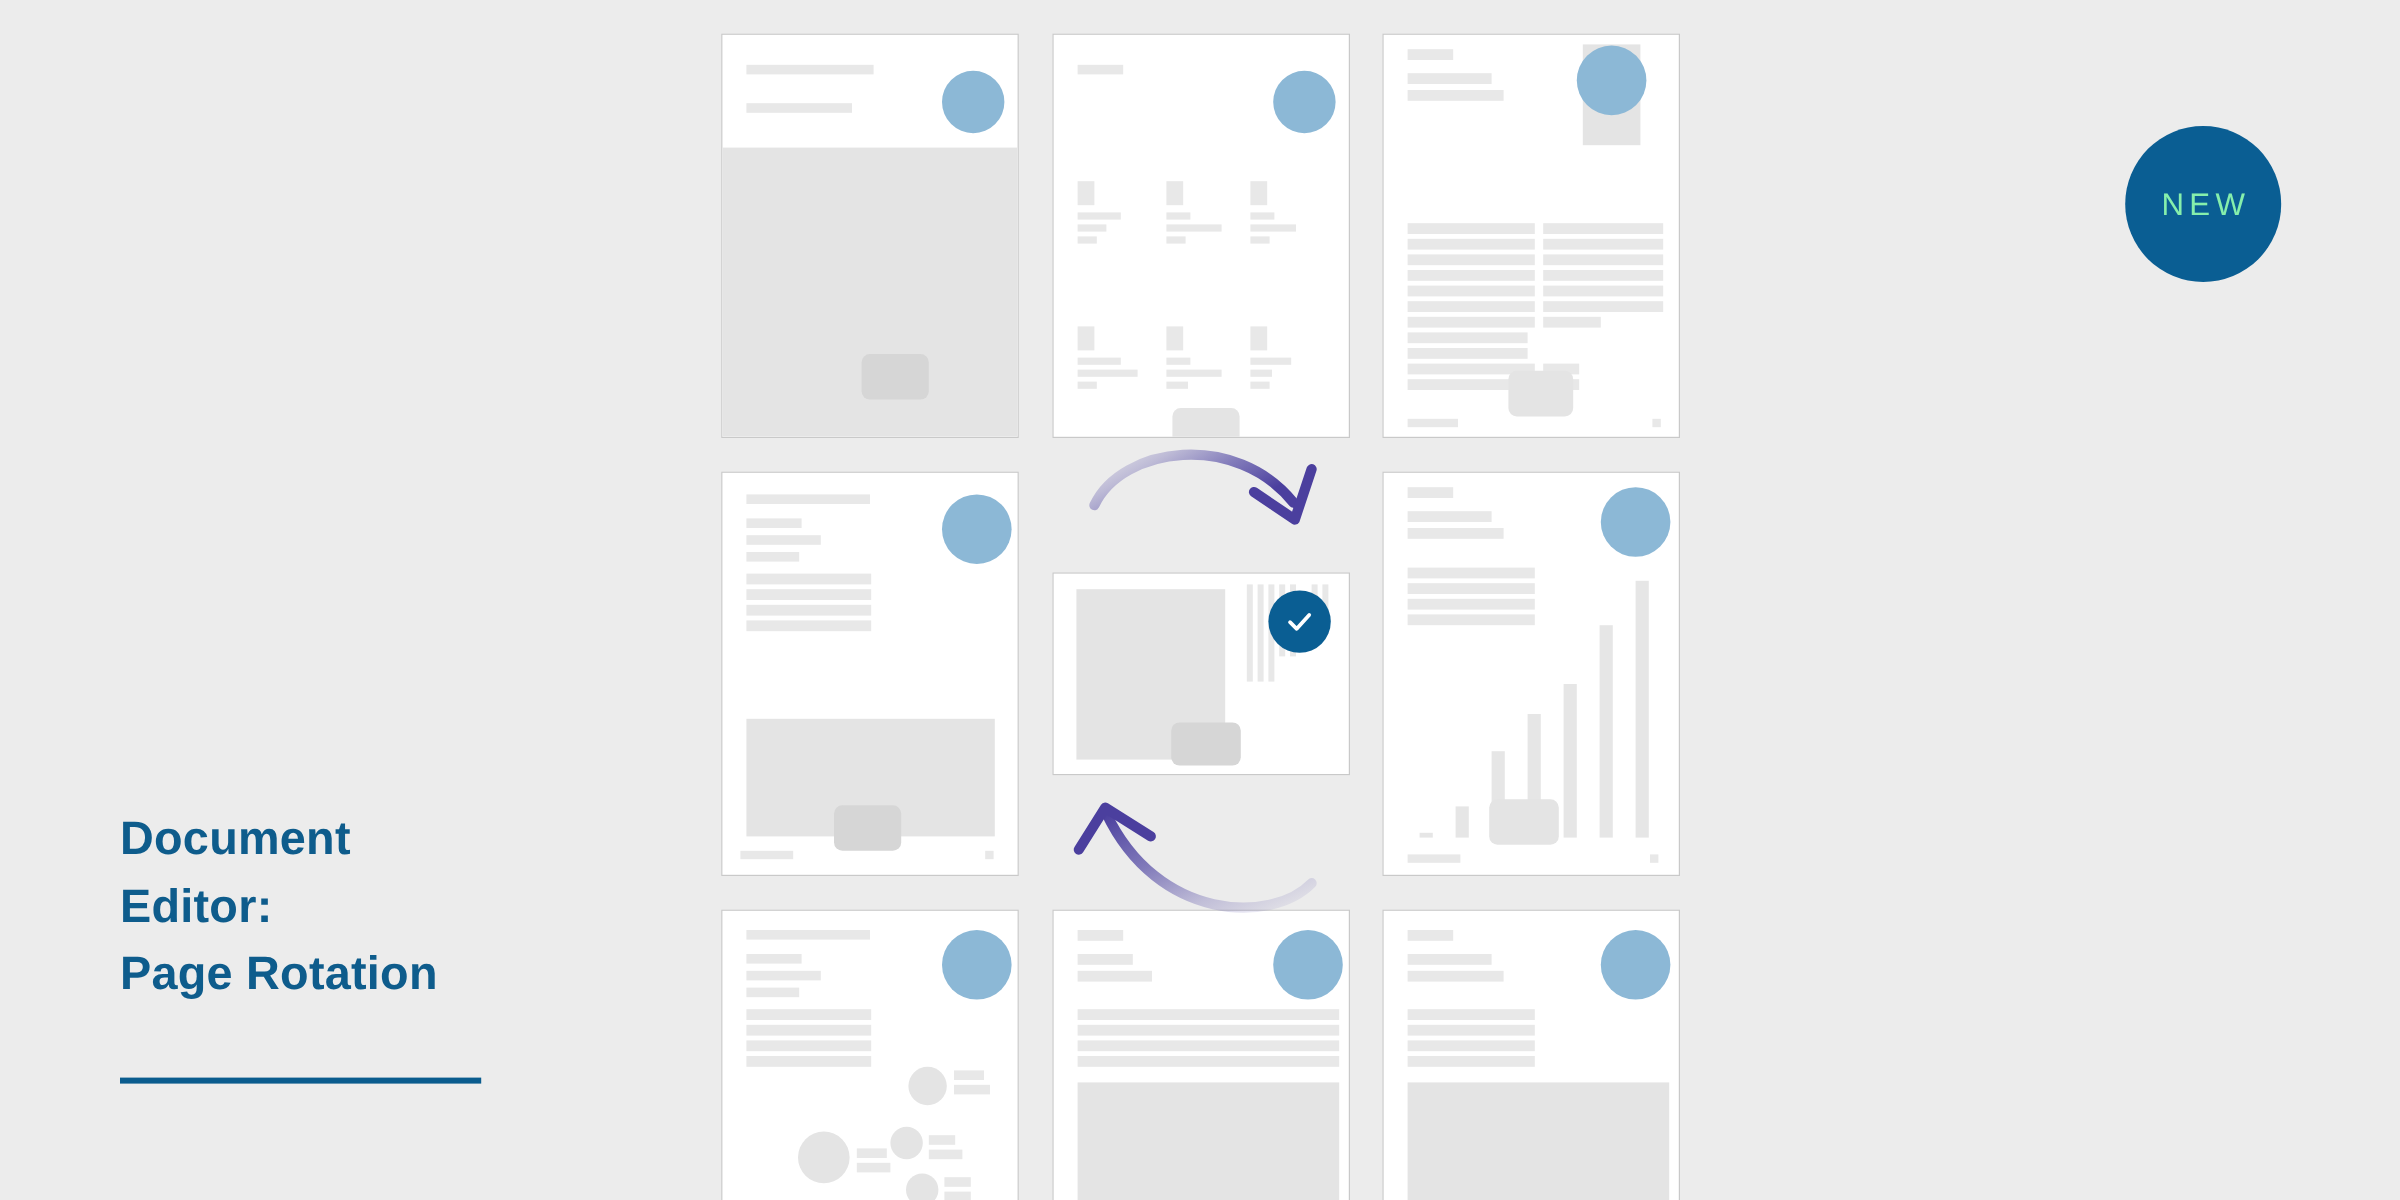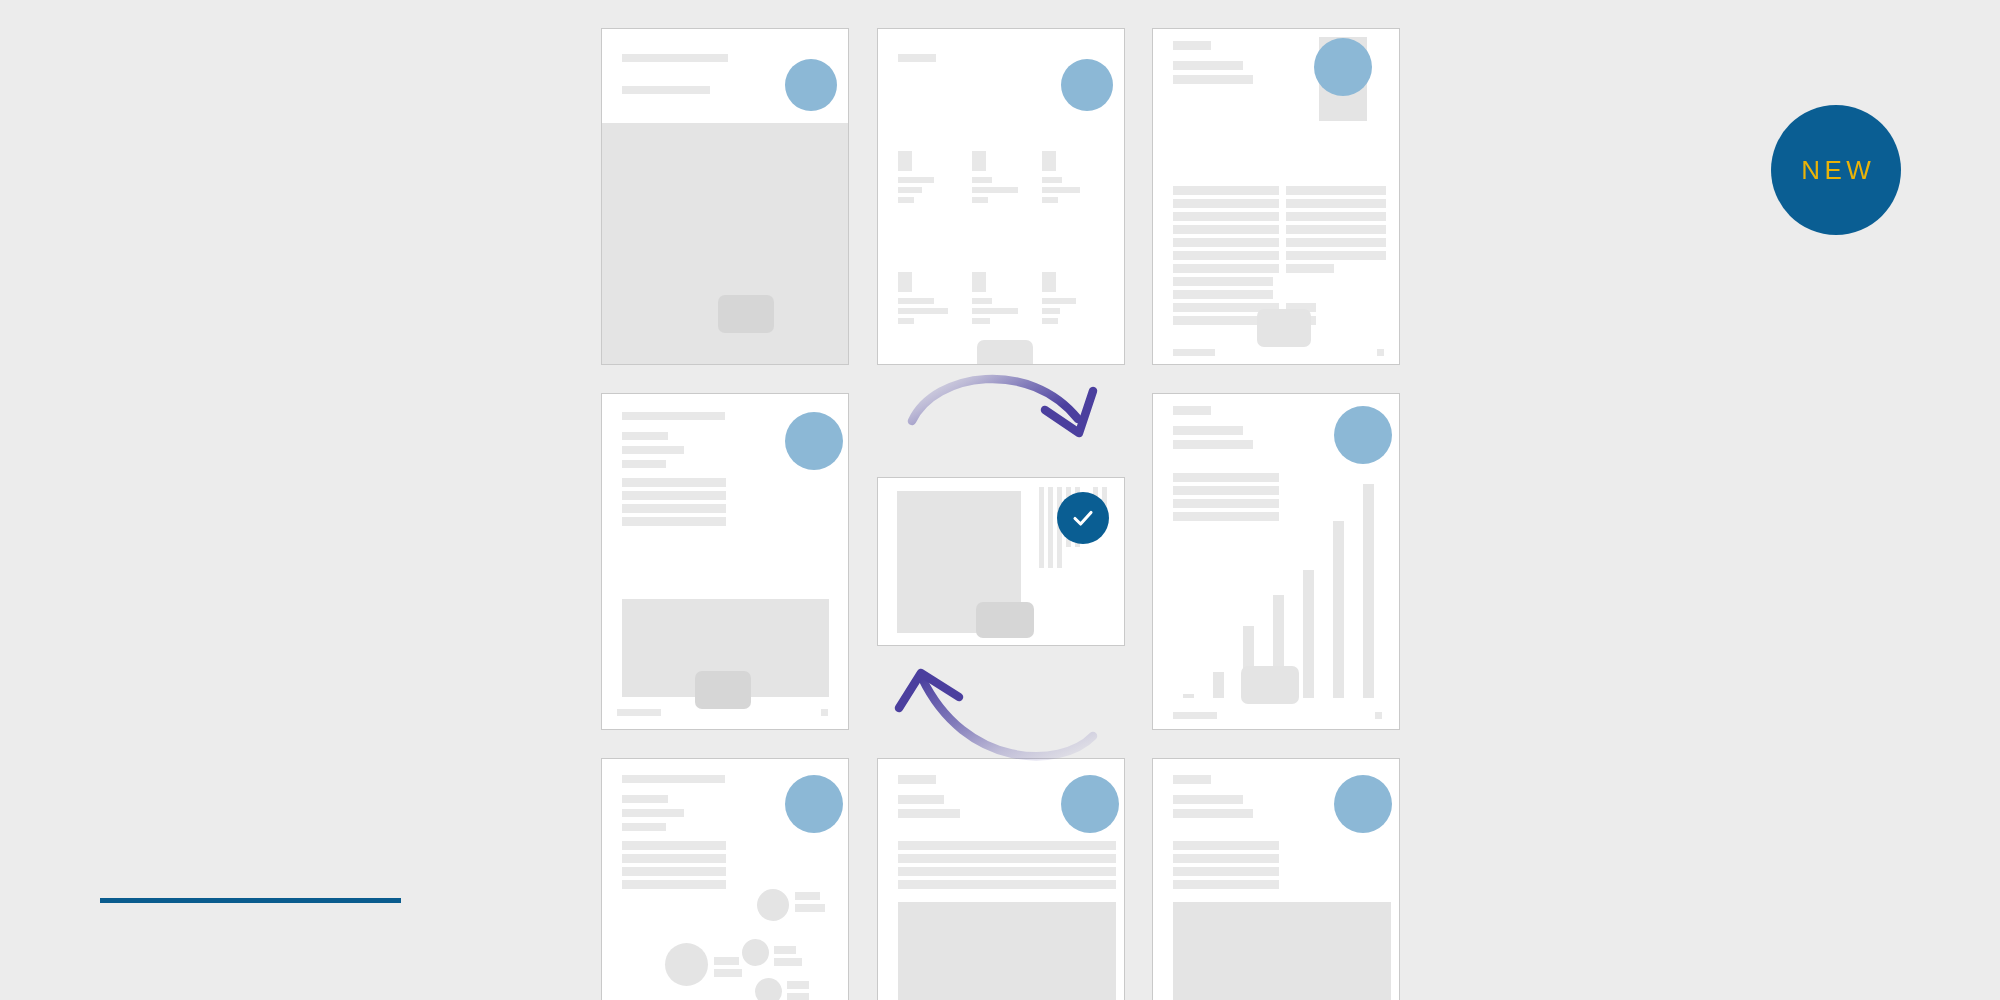--- a/index.html
+++ b/index.html
@@ -56,21 +56,21 @@
     top: 105px;
     width: 130px;
     height: 130px;
     border-radius: 50%;
     background: #0a5e93;
     display: flex;
     align-items: center;
     justify-content: center;
   }
   #new-badge-label {
-    color: #eab308;
+    color: #86efac;
     font-size: 26px;
     letter-spacing: 4.5px;
     font-weight: 400;
     text-indent: 4.5px;
   }
 
   
   .page {
     position: absolute;
     background: #ffffff;
@@ -104,20 +104,25 @@
   #check-badge svg { display: block; }
 
   
   .arrow-svg { position: absolute; pointer-events: none; }
 </style>
 </head>
 <body>
 
 <div id="stage">
 
+  <div id="title-block">
+    <h1 id="page-title">Document
+Editor:
+Page Rotation</h1>
+  </div>
   <div id="title-rule"></div>
 
   <div id="new-badge">
     <span id="new-badge-label">NEW</span>
   </div>
 
   <div class="page" style="left:601px; top:28px; width:248px; height:337px;">
     <div class="bar" style="left:20px; top:25px; width:106px; height:8px;"></div>
     <div class="bar" style="left:20px; top:57px; width:88px; height:8px;"></div>
     <div class="avatar" style="left:183px; top:30px; width:52px; height:52px;"></div>

